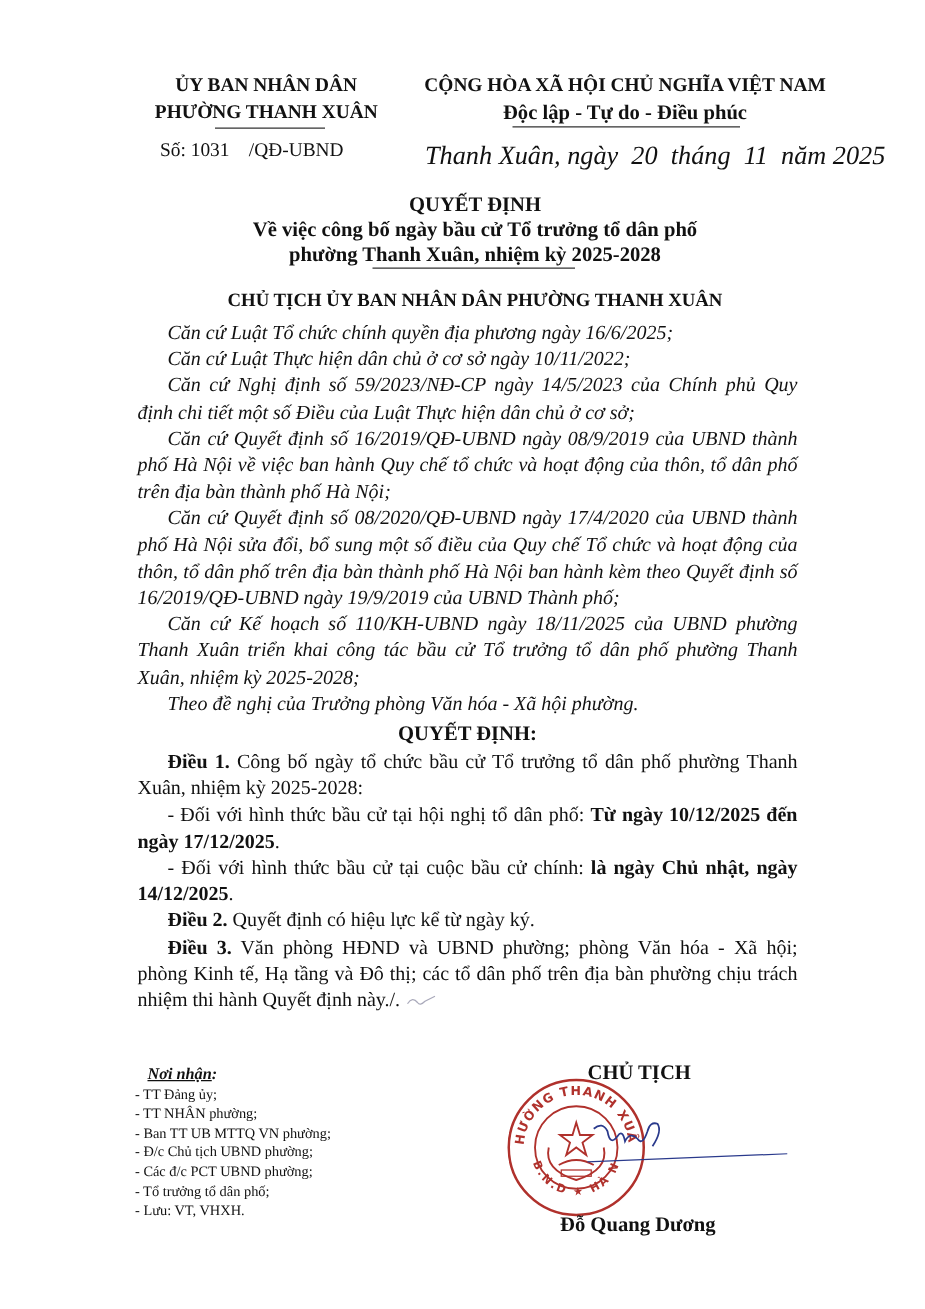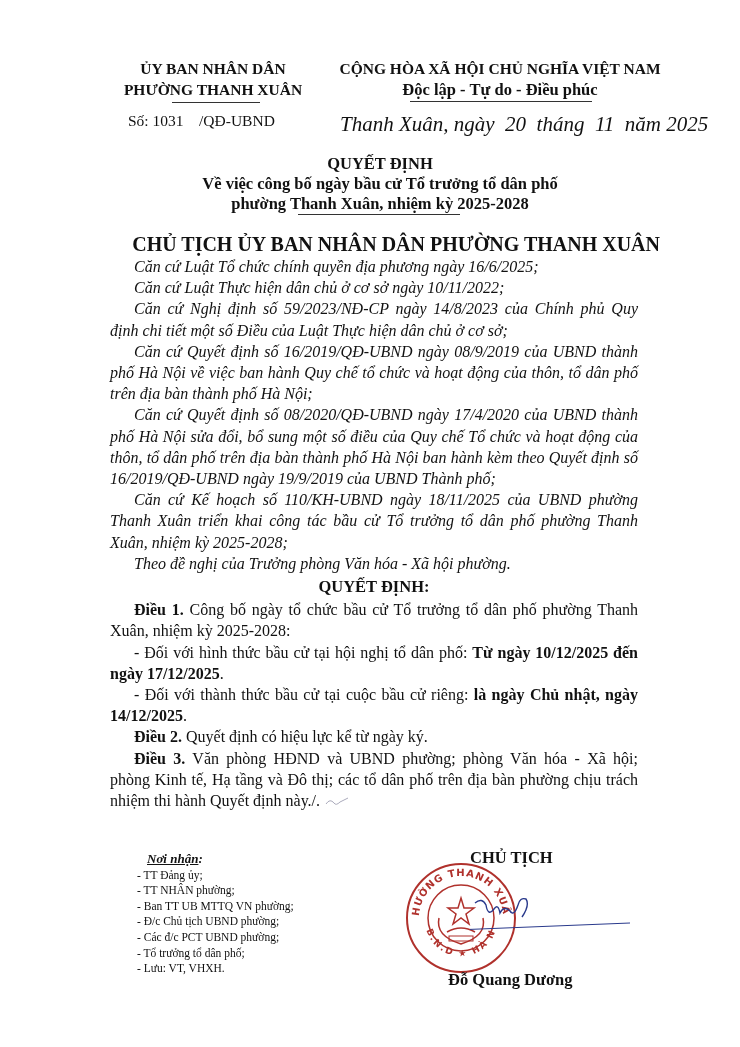--- a/index.html
+++ b/index.html
@@ -16,30 +16,30 @@
   .hdr-right { left: 330px; top: 58px; width: 340px; text-align: center; font-weight: bold; font-size: 15.5px; line-height: 21px; font-family: Liberation Serif, serif; }
   .hdr-right .motto { font-size: 16.5px; }
   .rule { position: absolute; height: 1px; background: #333; }
 
   .so { left: 128px; top: 112px; font-size: 15.5px; }
   .date { left: 340px; top: 112px; font-size: 21px; font-style: italic; width: 330px; text-align: center; }
 
   .title-block { left: 100px; top: 154px; width: 560px; text-align: center; font-weight: bold; font-size: 16.5px; line-height: 20px; }
   .title-block .t1 { font-size: 16.5px; }
 
-  .chair { left: 100px; top: 233px; width: 560px; text-align: right; font-weight: bold; font-size: 20px; }
+  .chair { left: 100px; top: 233px; width: 560px; text-align: center; font-weight: bold; font-size: 15px; }
 
   .body { left: 110px; top: 256px; width: 528px; font-size: 16px; line-height: 21.2px; text-align: justify; }
   .body p { margin: 0; text-indent: 24px; }
   .body .it p { font-style: italic; }
   .decide { text-align: center; font-weight: bold; text-indent: 0 !important; margin: 2px 0 2px 0 !important; font-size: 16.5px; }
   .check { display: inline-block; width: 28px; height: 12px; vertical-align: middle; }
 
   
-  .recv { left: 108px; top: 851px; width: 280px; font-size: 11.5px; line-height: 15.6px; margin-left: 29px; }
+  .recv { left: 108px; top: 851px; width: 280px; font-size: 11.5px; line-height: 15.6px; }
   .recv .label { font-weight: bold; font-style: italic; font-size: 13px; margin-left: 10px; }
 
   
   .sig-title { left: 470px; top: 848px; font-weight: bold; font-size: 16.5px; }
   .stamp { left: 405px; top: 862px; width: 112px; height: 112px; }
   .sig-name { left: 448px; top: 970px; font-weight: bold; font-size: 16.5px; }
   .signature { left: 470px; top: 895px; width: 160px; height: 40px; }
 </style>
 </head>
 <body>
@@ -65,37 +65,37 @@
   <div>phường Thanh Xuân, nhiệm kỳ 2025-2028</div>
 </div>
 <div class="rule" style="left:298px; top:214px; width:162px;"></div>
 
 <div class="abs chair">CHỦ TỊCH ỦY BAN NHÂN DÂN PHƯỜNG THANH XUÂN</div>
 
 <div class="abs body">
   <div class="it">
     <p>Căn cứ Luật Tổ chức chính quyền địa phương ngày 16/6/2025;</p>
     <p>Căn cứ Luật Thực hiện dân chủ ở cơ sở ngày 10/11/2022;</p>
-    <p>Căn cứ Nghị định số 59/2023/NĐ-CP ngày 14/8/2023 của Chính phủ Quy định chi tiết một số Điều của Luật Thực hiện dân chủ ở cơ sở;</p>
+    <p>Căn cứ Nghị định số 59/2023/NĐ-CP ngày 14/5/2023 của Chính phủ Quy định chi tiết một số Điều của Luật Thực hiện dân chủ ở cơ sở;</p>
     <p>Căn cứ Quyết định số 16/2019/QĐ-UBND ngày 08/9/2019 của UBND thành phố Hà Nội về việc ban hành Quy chế tổ chức và hoạt động của thôn, tổ dân phố trên địa bàn thành phố Hà Nội;</p>
     <p>Căn cứ Quyết định số 08/2020/QĐ-UBND ngày 17/4/2020 của UBND thành phố Hà Nội sửa đổi, bổ sung một số điều của Quy chế Tổ chức và hoạt động của thôn, tổ dân phố trên địa bàn thành phố Hà Nội ban hành kèm theo Quyết định số 16/2019/QĐ-UBND ngày 19/9/2019 của UBND Thành phố;</p>
     <p>Căn cứ Kế hoạch số 110/KH-UBND ngày 18/11/2025 của UBND phường Thanh Xuân triển khai công tác bầu cử Tổ trưởng tổ dân phố phường Thanh Xuân, nhiệm kỳ 2025-2028;</p>
     <p style="text-align:left;">Theo đề nghị của Trưởng  phòng Văn hóa - Xã hội phường.</p>
   </div>
 
   <p class="decide">QUYẾT ĐỊNH:</p>
 
   <p>
     <span class="b">Điều 1.</span><span> Công bố ngày tổ chức bầu cử Tổ trưởng tổ dân phố phường Thanh Xuân, nhiệm kỳ 2025-2028:</span>
   </p>
   <p>
     <span>- Đối với hình thức bầu cử tại hội nghị tổ dân phố: </span><span class="b">Từ ngày 10/12/2025 đến ngày 17/12/2025</span><span>.</span>
   </p>
   <p>
-    <span>- Đối với thành thức bầu cử tại cuộc bầu cử riêng: </span><span class="b">là ngày Chủ nhật, ngày 14/12/2025</span><span>.</span>
+    <span>- Đối với hình thức bầu cử tại cuộc bầu cử chính: </span><span class="b">là ngày Chủ nhật, ngày 14/12/2025</span><span>.</span>
   </p>
   <p>
     <span class="b">Điều 2.</span><span> Quyết định có hiệu lực kể từ ngày ký.</span>
   </p>
   <p>
     <span class="b">Điều 3.</span><span> Văn phòng HĐND và UBND phường; phòng Văn hóa - Xã hội; phòng Kinh tế, Hạ tầng và Đô thị; các tổ dân phố trên địa bàn phường chịu trách nhiệm thi hành Quyết định này./.</span>
     <svg class="check" viewBox="0 0 28 12">
         <path d="M2 8 Q6 2 10 7 Q12 10 16 6 L24 2" stroke="#aab" stroke-width="1" fill="none"></path>
       </svg>
   </p>

